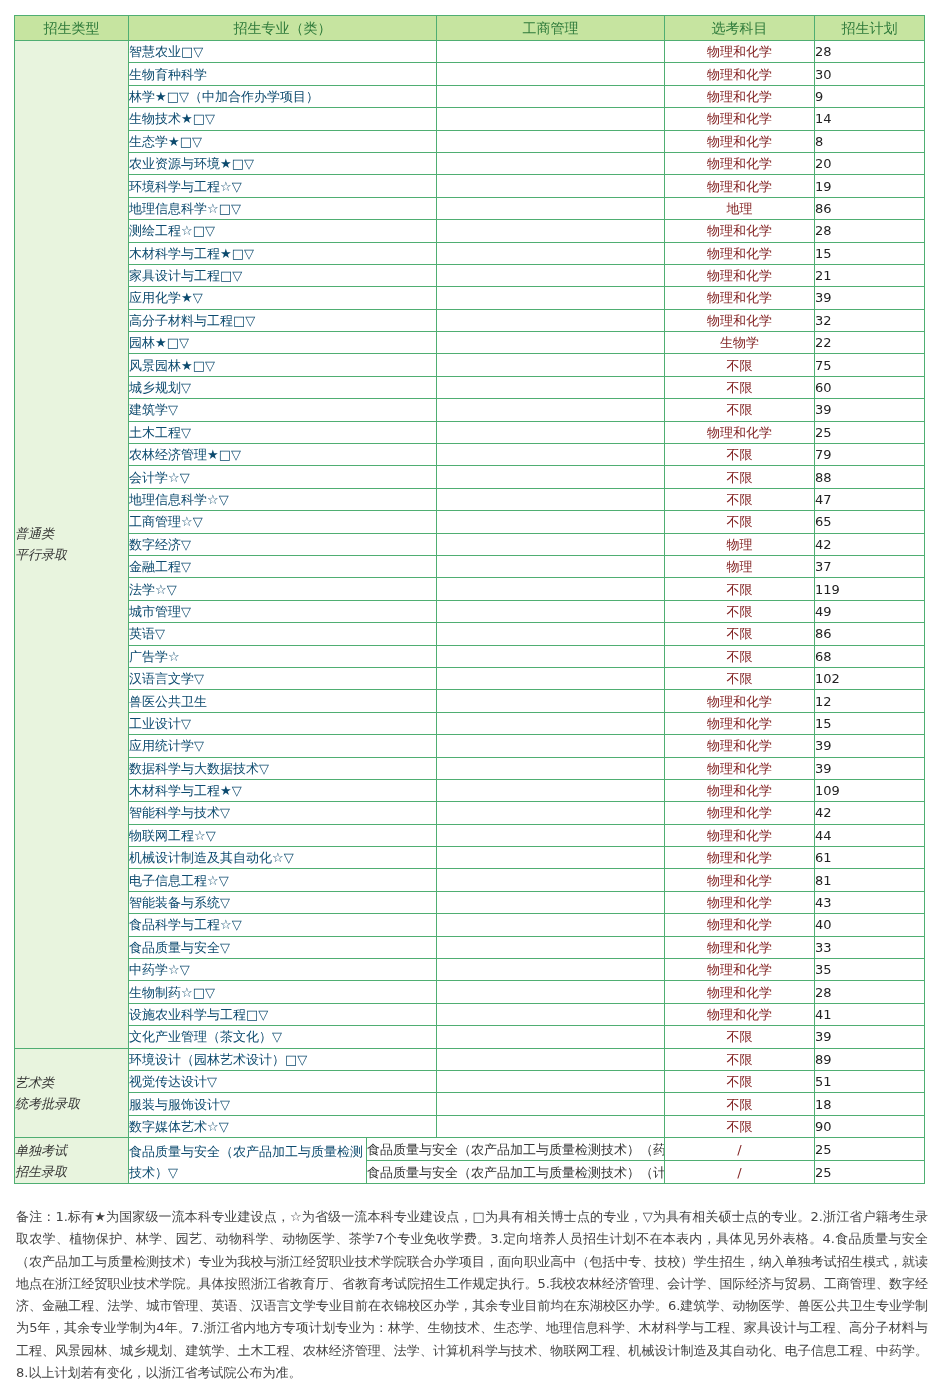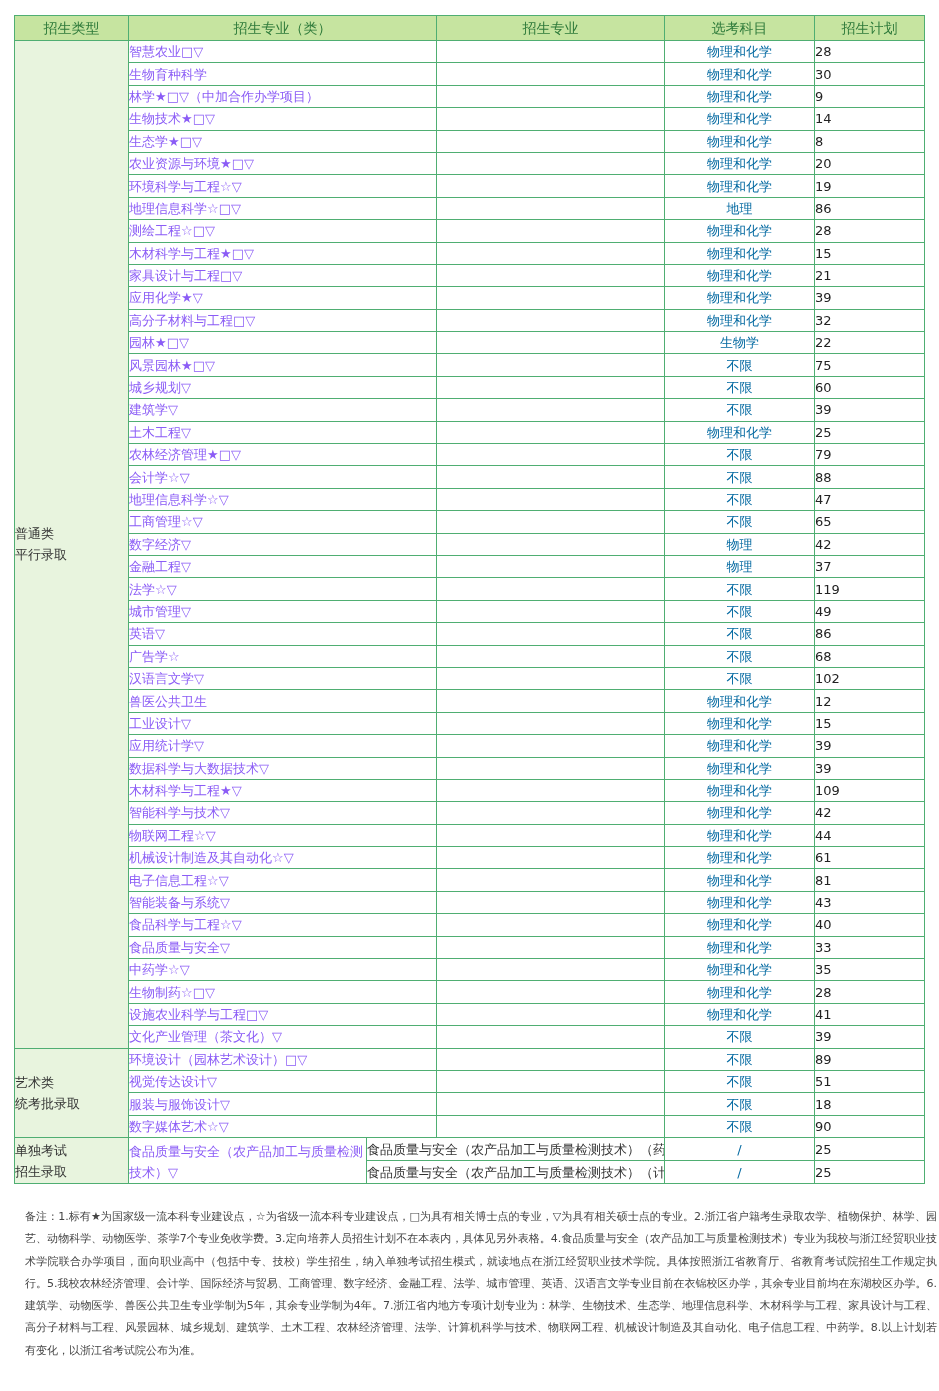--- a/index.html
+++ b/index.html
@@ -1,45 +1,45 @@
 <!DOCTYPE html>
 <html><head>
 <meta charset="utf-8">
 <style>
   html, body { margin:0; padding:0; background:#ffffff; }
   body { width:939px; height:1391px; position:relative; overflow:hidden;
          font-family:"DejaVu Sans", "Liberation Sans", sans-serif; color:#333; }
   table.plan { position:absolute; left:14px; top:15px; width:910px; border-collapse:collapse; table-layout:fixed; }
   table.plan th, table.plan td { border:1.2px solid #4fae72; padding:0; font-size:13px; height:21.4px; line-height:21px; overflow:hidden; white-space:nowrap; }
   table.plan th { background:#c6e4a0; color:#2e7a3a; font-weight:normal; font-size:14px; height:24px; text-align:center; }
-  td.cat { background:#e8f4de; color:#333; vertical-align:middle; white-space:normal; line-height:21px; font-size:13.5px; padding-left:22px; }
-  td.major { padding-left:15px; font-size:13px; color:#8b5cf6;margin-left:46px; }
-  td.sub { text-align:center; font-size:12.5px; color:#0369a1; }
+  td.cat { background:#e8f4de; color:#333; vertical-align:middle; white-space:normal; line-height:21px; font-size:13.5px; padding-left:22px;font-style:italic; }
+  td.major { padding-left:15px; font-size:13px; color:#0c4a6e;margin-left:46px; }
+  td.sub { text-align:center; font-size:12.5px; color:#7f1d1d; }
   td.plan-n { text-align:left; font-size:15px; color:#222; }
   td.contains { font-size:11.5px; padding-left:6px; color:#333; }
   td.major.wrap { white-space:normal; line-height:21px; vertical-align:top; padding-top:3px; }
-  .notes { position:absolute; left:25px; top:1206px; width:912px; font-size:11px; line-height:22.3px; color:#444; text-align:justify; }
+  .notes { position:absolute; left:16px; top:1206px; width:912px; font-size:13px; line-height:22.3px; color:#444; text-align:justify; }
 </style>
 </head>
 <body>
 
 <table class="plan">
   <colgroup>
     <col style="width:114px">
       <col style="width:238px">
       <col style="width:70px">
       <col style="width:228px">
       <col style="width:150px">
       <col style="width:110px">
   </colgroup>
   <thead>
     <tr>
       <th>招生类型</th>
       <th colspan="2">招生专业（类）</th>
-      <th>招生专业</th>
+      <th>工商管理</th>
       <th>选考科目</th>
       <th>招生计划</th>
     </tr>
   </thead>
   <tbody id="tbody">
       <tr>
         <td class="cat" rowspan="45">
           <div>普通类</div>
           <div>平行录取</div>
         </td>

